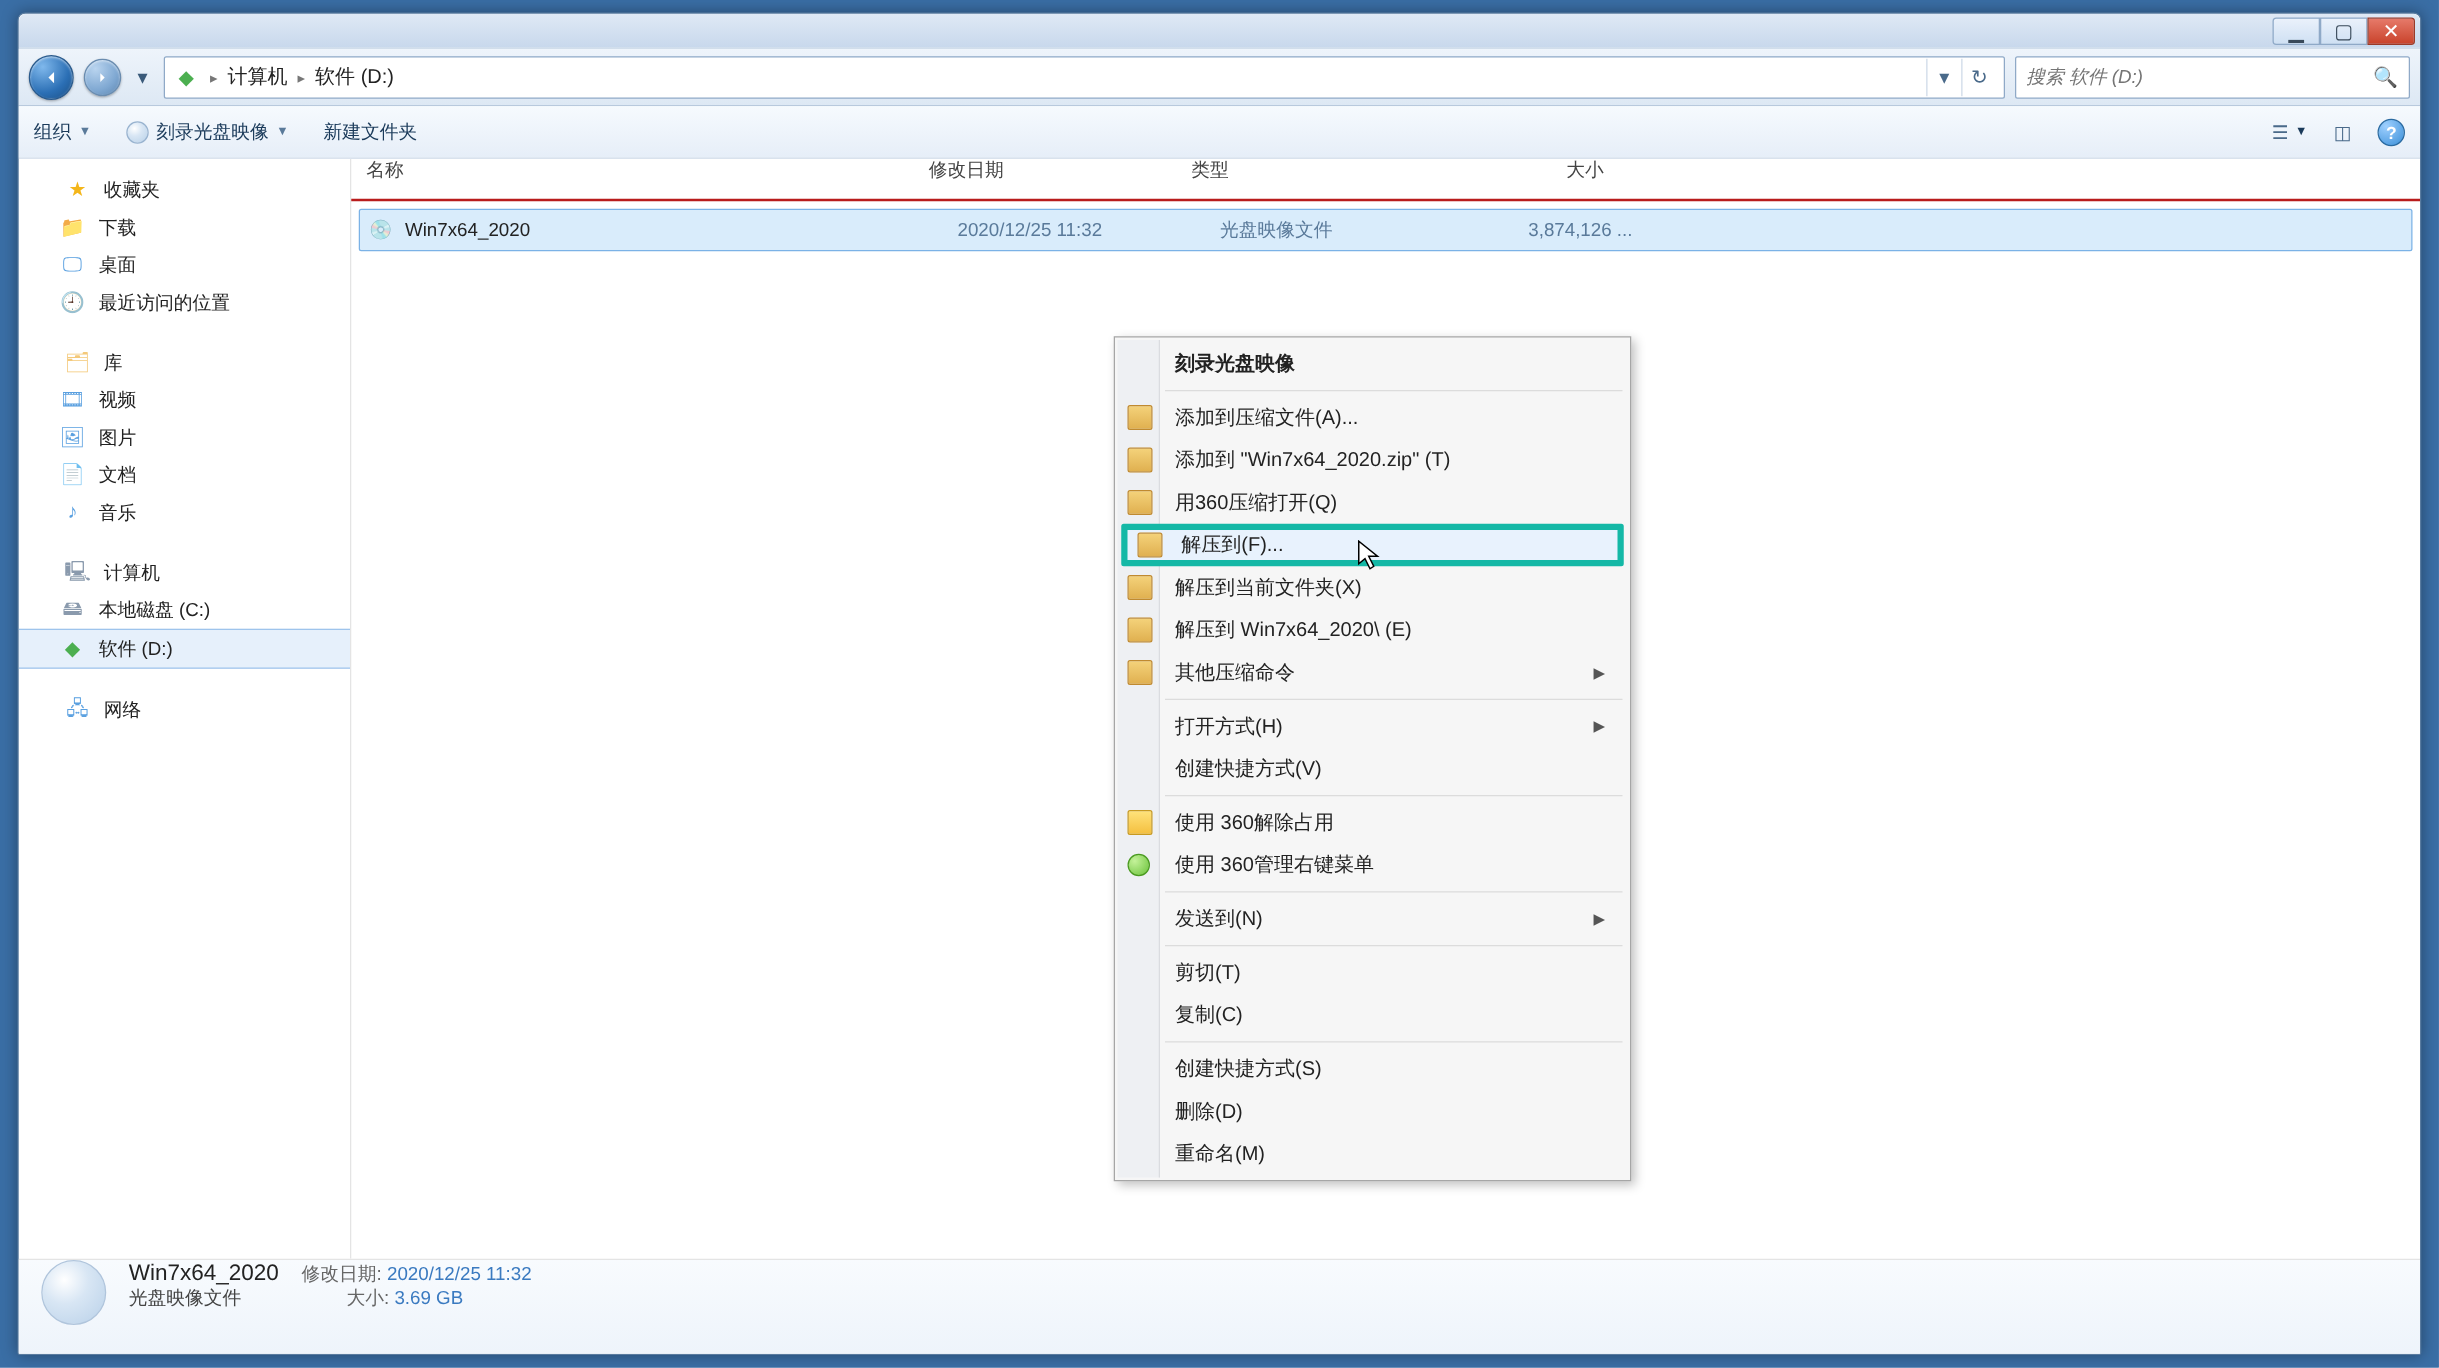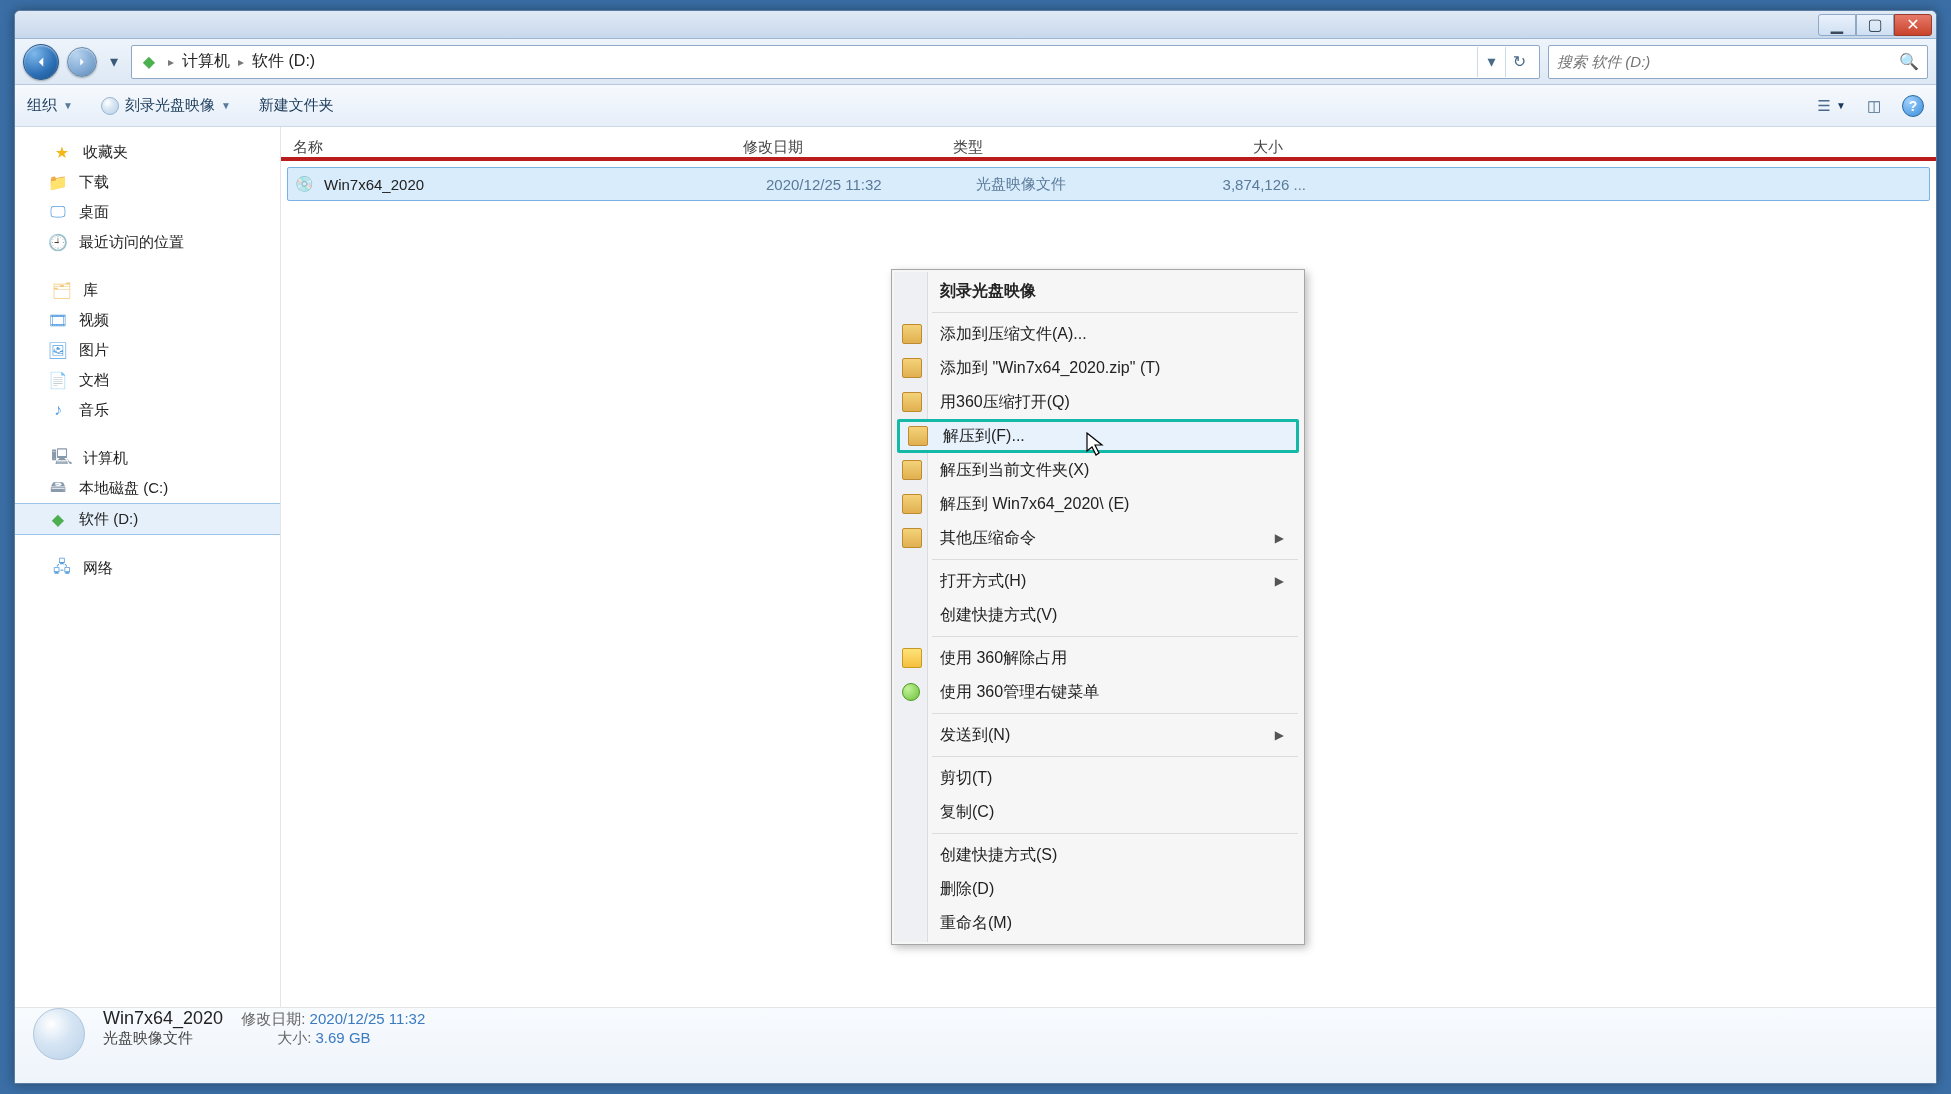--- a/index.html
+++ b/index.html
@@ -58,21 +58,21 @@
 .navbtn.small { width: 30px; height: 30px; background: radial-gradient(circle at 30% 25%, #b9d4ef, #7fa8d2 60%, #5b84af); border-color:#6a8caf;}
 .nav-dd { width:18px; height:36px; display:flex;align-items:center;justify-content:center;color:#3a5a7a;}
 .addrbar {
   flex: 1; height: 34px; background: #fff; border: 1px solid #8fa9c7;
   border-radius: 2px; display: flex; align-items: center; padding: 0 6px; gap: 8px;
 }
 .addrbar .crumb { display:flex; align-items:center; gap:6px; color:#222; font-size: 16px;}
 .addrbar .sep { color:#777; font-size: 12px; }
 .addr-ctrl { display:flex; align-items:center; margin-left:auto; }
 .addr-btn { width:28px;height:30px;display:flex;align-items:center;justify-content:center;border-left:1px solid #cdd9e7;color:#4a6a8a;}
-.searchbox { width: 380px; height:34px; border:1px solid #8fa9c7; border-radius:2px; background:#fff; display:flex;align-items:center;padding:0 8px;}
+.searchbox { width: 316px; height:34px; border:1px solid #8fa9c7; border-radius:2px; background:#fff; display:flex;align-items:center;padding:0 8px;}
 .searchbox input { flex:1;border:none;outline:none;font-style:italic;color:#888;font-size:15px;background:transparent;}
 .searchbox .sicon{color:#4a6a8a;}
 
 
 .toolbar {
   height: 42px;
   background: linear-gradient(to bottom,#f6fafe,#e6eef8);
   border-bottom: 1px solid #cdd9e7;
   display:flex; align-items:center; padding:0 12px; gap: 28px; font-size:15px; color:#274;
   color:#1a3a5a;
@@ -93,42 +93,42 @@
 .navgroup { margin-bottom: 18px; }
 .nav-h, .nav-i { display:flex;align-items:center;gap:10px;padding:4px 10px 4px 32px;font-size:15px;color:#222;}
 .nav-h { padding-left:16px; }
 .nav-h .tri, .nav-i .tri { width:10px; font-size:10px;color:#888;visibility:hidden;}
 .nav-ico { width:22px;height:22px;display:flex;align-items:center;justify-content:center;font-size:16px;}
 .star{color:#f4b61a;} .blue{color:#5aa0e0;} .folder{color:#f4c97a;} .grn{color:#4caf50;} .hd{color:#8a9aad;}
 .nav-i.sel{background:#e6f0fb;border:1px solid #9ec4ec;border-left:none;border-right:none;}
 
 
 .main { flex:1; display:flex; flex-direction:column; position:relative;}
-.cols { height:34px;border-bottom:4px solid #b91c1c;display:flex;align-items:flex-end;padding:0 12px;font-size:15px;color:#444;}
+.cols { height:34px;border-bottom:2px solid #b91c1c;display:flex;align-items:flex-start;padding:0 12px;font-size:15px;color:#444;}
 .col-name{width:450px;} .col-date{width:210px;} .col-type{width:210px;} .col-size{width:120px;text-align:right;}
 .rows{padding:6px 0;}
 .row{height:34px;display:flex;align-items:center;padding:0 12px;font-size:15px;}
 .row.sel{background:#d9ecfb;border:1px solid #7bb2e6;border-radius:2px;margin:0 6px;padding:0 6px;}
 .row .fico{width:22px;height:22px;margin-right:8px;display:flex;align-items:center;justify-content:center;}
 .row .c-name{width:442px;color:#222;} .row .c-date{width:210px;color:#5a7a9a;} .row .c-type{width:210px;color:#5a7a9a;} .row .c-size{width:120px;text-align:right;color:#5a7a9a;}
 
 
 .details{height:76px;border-top:1px solid #e4e4e4;background:linear-gradient(to bottom,#f8fbfe,#eef4fb);display:flex;align-items:flex-start;padding:0 18px;gap:18px;}
 .details .dico{width:52px;height:52px;border-radius:50%;background:radial-gradient(circle at 35% 30%,#fff,#d8e6f4 40%,#b8d0e8);border:1px solid #b0c5dc;}
 .details .dtxt{font-size:15px;color:#444;}
 .details .dtitle{font-size:18px;color:#222;}
 .details .dpair{display:inline-block;margin-left:14px;color:#666;}
 .details .dval{color:#3a7ac0;}
 
 
 .ctxmenu{position:absolute;left:610px;top:142px;width:414px;background:#f6f6f6;border:1px solid #a6a6a6;box-shadow:3px 3px 8px rgba(0,0,0,.25);font-size:16px;color:#222;padding:4px 2px;}
 .ctx-iconcol{position:absolute;left:2px;top:2px;bottom:2px;width:34px;background:#eef0f3;border-right:1px solid #dadce0;}
 .ctx-item{position:relative;height:34px;display:flex;align-items:center;padding-left:46px;padding-right:18px;z-index:1;}
 .ctx-item.bold{font-weight:600;}
-.ctx-item.hl{background:#e8f2fd;border:3px solid #14b8a6;border-radius:2px;margin:0 3px;padding-left:43px;}
+.ctx-item.hl{background:#e8f2fd;border:5px solid #14b8a6;border-radius:2px;margin:0 3px;padding-left:43px;}
 .ctx-item .sub{margin-left:auto;font-size:12px;color:#555;}
 .ctx-sep{height:1px;background:#dcdcdc;margin:4px 4px 4px 38px;}
 .ctx-ico{position:absolute;left:8px;width:20px;height:20px;display:flex;align-items:center;justify-content:center;font-size:14px;}
 .zip-ico{background:linear-gradient(#f4d27a,#e0b050);border:1px solid #c08a30;border-radius:2px;}
 .grn-ico{width:18px;height:18px;border-radius:50%;background:radial-gradient(circle at 30% 30%,#c4f29a,#6ac23a);border:1px solid #4a9a20;}
 .pur-ico{width:18px;height:18px;border-radius:50%;background:radial-gradient(circle at 30% 30%,#d6c4f2,#9a7ad8);border:1px solid #7a5ab8;}
 .yel-ico{background:linear-gradient(#ffe27a,#f4c040);border:1px solid #c89a20;border-radius:2px;}
 
 .cursor{position:absolute;left:805px;top:305px;z-index:10;pointer-events:none;}
 

